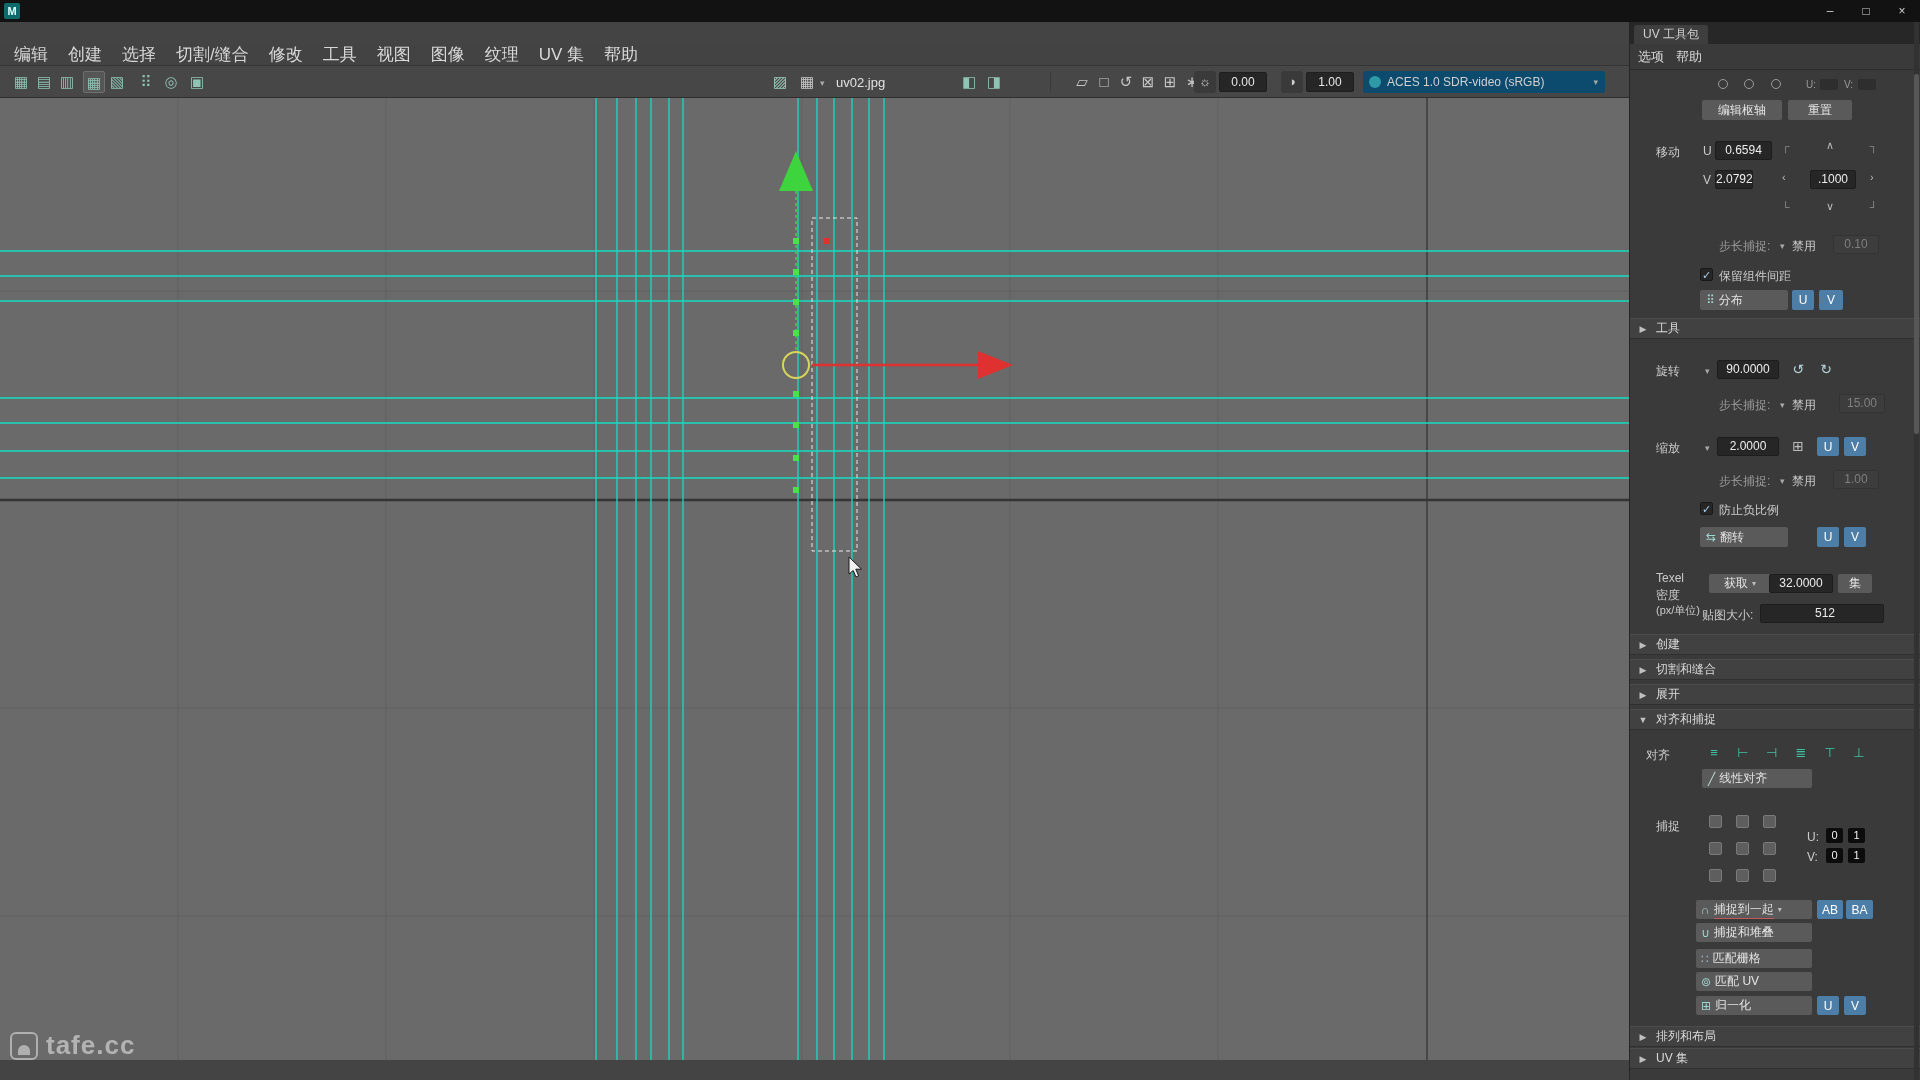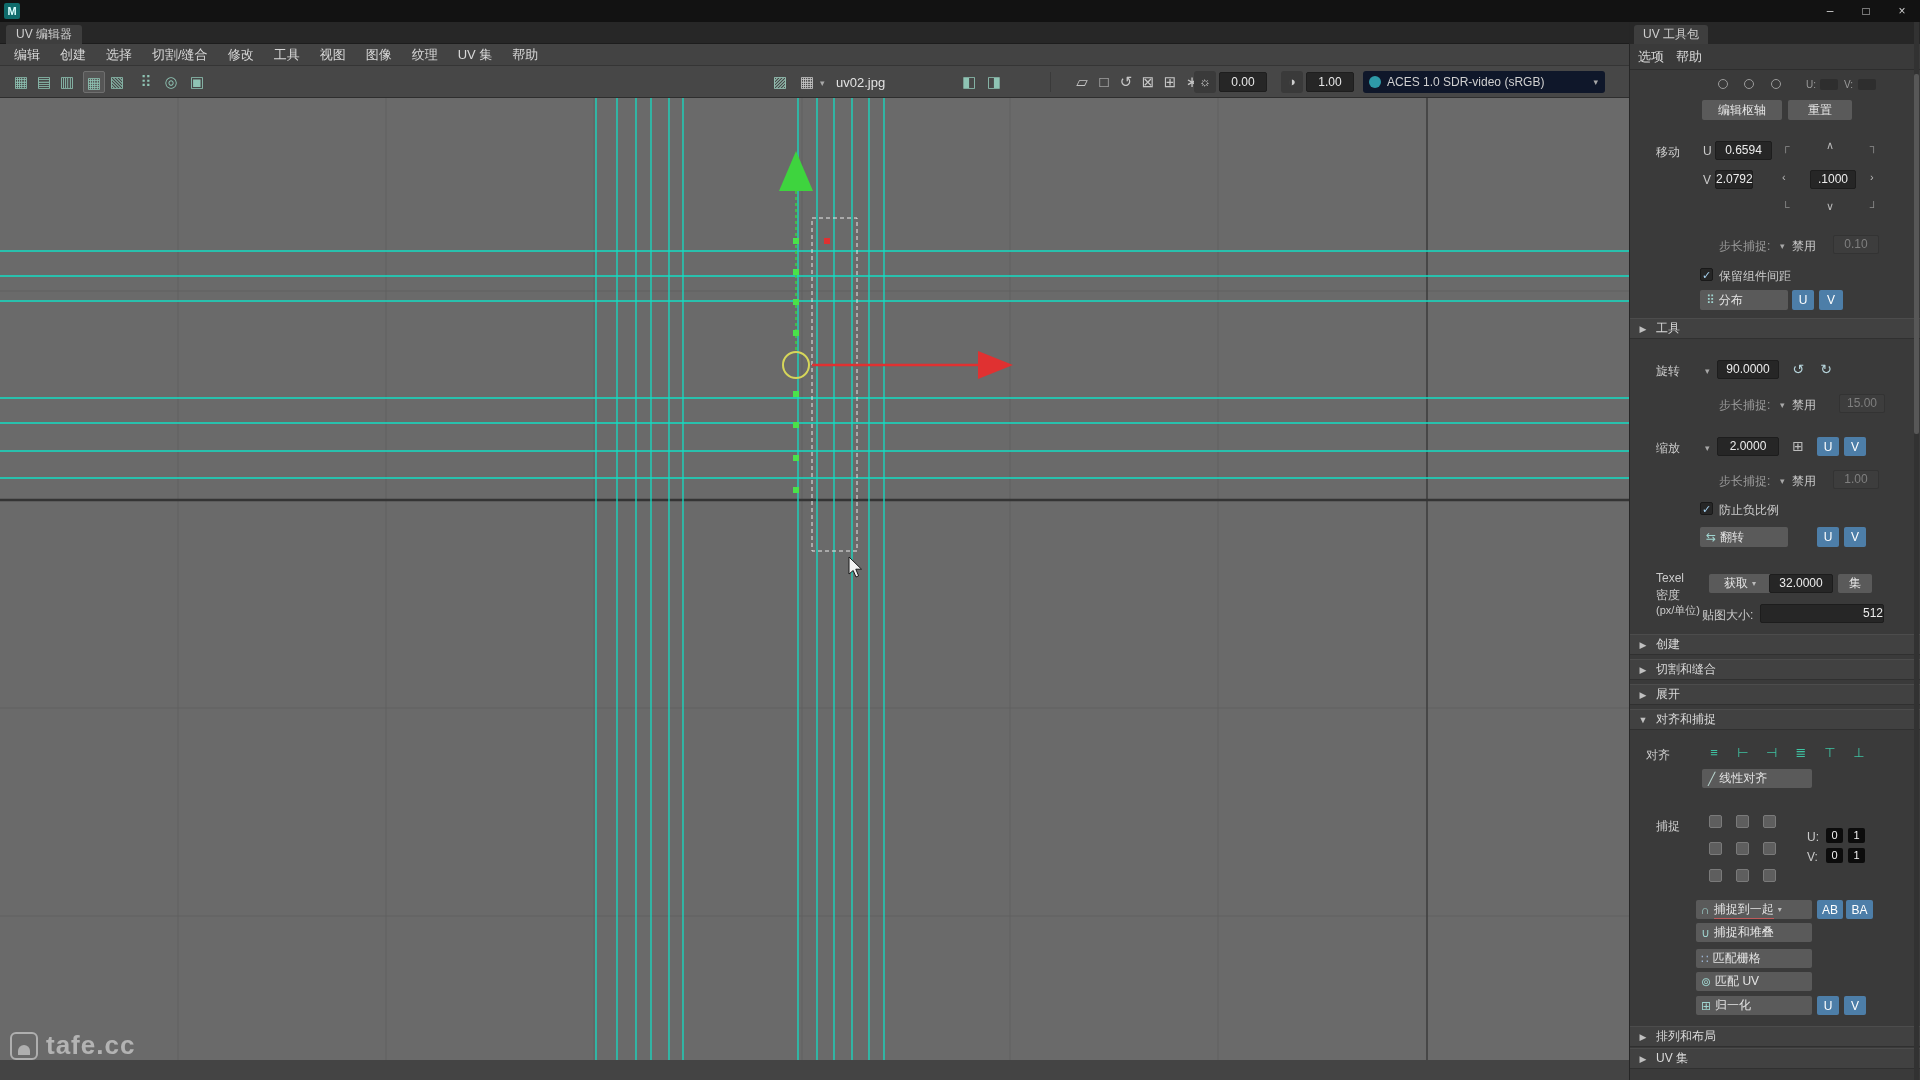--- a/index.html
+++ b/index.html
@@ -9,21 +9,21 @@
 
 .titlebar{position:absolute;left:0;top:0;width:1920px;height:22px;background:#121212;display:flex;align-items:center}
 .mlogo{width:16px;height:16px;margin-left:4px;background:#0f6b6b;color:#dff;font-size:11px;font-weight:bold;text-align:center;line-height:16px;border-radius:2px}
 .winbtns{position:absolute;right:0;top:0;height:22px;display:flex}
 .winbtn{width:36px;height:22px;color:#cfcfcf;font-size:12px;text-align:center;line-height:22px}
 
 .tabbar{position:absolute;left:0;top:22px;width:1629px;height:22px;background:#272727;border-bottom:1px solid #1d1d1d}
 .tab{position:absolute;left:6px;top:3px;height:19px;padding:0 10px;background:#3e3e3e;color:#cfcfcf;font-size:12px;line-height:19px;border-radius:3px 3px 0 0}
 
 .menubar{position:absolute;left:0;top:44px;width:1629px;height:22px;background:#434343;display:flex;align-items:center;padding-left:4px;border-bottom:1px solid #353535}
-.mi{padding:0 10px;font-size:13px;color:#d8d8d8;line-height:22px;white-space:nowrap}
+.mi{padding:0 10px;font-size:17px;color:#d8d8d8;line-height:22px;white-space:nowrap}
 
 .toolbar{position:absolute;left:0;top:66px;width:1629px;height:32px;background:#474747;border-bottom:1px solid #2e2e2e}
 .tbi{position:absolute;top:5px;width:22px;height:22px;color:#8fc4b4;font-size:15px;text-align:center;line-height:22px}
 .tbi.sel{background:#565656;border:1px solid #6f6f6f;border-radius:2px}
 .tsep{position:absolute;top:6px;width:1px;height:20px;background:#3a3a3a}
 .tfld{position:absolute;top:6px;height:20px;background:#262626;border:1px solid #1e1e1e;border-radius:2px;color:#e8e8e8;font-size:12px;line-height:18px;text-align:center}
 .ticon{position:absolute;top:5px;width:22px;height:22px;background:#3a3a3a;border-radius:3px;color:#cfcfcf;font-size:13px;text-align:center;line-height:22px}
 
 .canvas{position:absolute;left:0;top:98px;width:1629px;height:962px;background:#6a6a6a}
 
@@ -33,21 +33,21 @@
 
 .toolkit{position:absolute;left:1629px;top:22px;width:291px;height:1058px;background:#3a3a3a;border-left:1px solid #262626}
 .tk-tab{position:absolute;left:4px;top:3px;height:19px;padding:0 9px;background:#3e3e3e;color:#cfcfcf;font-size:12px;line-height:19px;border-radius:3px 3px 0 0}
 .tk-tabstrip{position:absolute;left:0;top:0;width:291px;height:22px;background:#272727}
 .tkmenu{position:absolute;top:26px;font-size:13px;color:#d8d8d8}
 .sep{position:absolute;left:0;width:291px;height:1px;background:#2d2d2d}
 .lbl{position:absolute;font-size:12px;color:#cbcbcb;white-space:nowrap}
 .dimlbl{color:#9a9a9a}
 .fld{position:absolute;height:19px;background:#262626;border:1px solid #1d1d1d;border-radius:2px;color:#ededed;font-size:12px;line-height:17px;text-align:center}
 .fld.dim{background:#3d3d3d;border-color:#333;color:#7f7f7f}
-.fld.lft{text-align:right;padding-left:6px}
+.fld.lft{text-align:center;padding-left:6px}
 .btn{position:absolute;height:20px;background:#5a5a5a;border-radius:2px;color:#e4e4e4;font-size:12px;display:flex;align-items:center;justify-content:center;gap:4px;white-space:nowrap}
 .btn.blue{background:#4d7ea8;color:#fff}
 .bic{font-size:12px;color:#9fd4cf}
 .caret{position:absolute;font-size:9px;color:#a8a8a8}
 .pad{position:absolute;font-size:11px;color:#b9b9b9;text-align:center}
 .chk{position:absolute;width:13px;height:13px;background:#262626;border:1px solid #191919;border-radius:2px;color:#a6d3f2;font-size:11px;line-height:12px;text-align:center}
 .sg{position:absolute;width:13px;height:13px;background:#5e5e5e;border:1px solid #7a7a7a;border-radius:2px}
 .nb{position:absolute;width:17px;height:15px;background:#0c0c0c;color:#f2f2f2;font-size:11px;line-height:15px;text-align:center;border-radius:2px}
 .radio{position:absolute;width:10px;height:10px;border:1px solid #9b9b9b;border-radius:50%}
 .hdr{position:absolute;left:0;width:291px;height:21px;background:#414141;border-top:1px solid #4c4c4c;border-bottom:1px solid #303030;display:flex;align-items:center;color:#dadada;font-size:12px}
@@ -69,23 +69,20 @@
 
   <div class="titlebar">
     <div class="mlogo">M</div>
     <div class="winbtns">
       <div class="winbtn">–</div>
       <div class="winbtn">□</div>
       <div class="winbtn">×</div>
     </div>
   </div>
 
-  <div class="tabbar">
-    <div class="tab">UV 编辑器</div>
-  </div>
 
   <div class="menubar">
     <span class="mi">编辑</span>
     <span class="mi">创建</span>
     <span class="mi">选择</span>
     <span class="mi">切割/缝合</span>
     <span class="mi">修改</span>
     <span class="mi">工具</span>
     <span class="mi">视图</span>
     <span class="mi">图像</span>
@@ -117,21 +114,21 @@
     <span class="tbi" style="left:1115px;color:#c5c5c5">↺</span>
     <span class="tbi" style="left:1137px;color:#c5c5c5">⊠</span>
     <span class="tbi" style="left:1159px;color:#c5c5c5">⊞</span>
     <span class="tbi" style="left:1181px;color:#c5c5c5">∗</span>
 
     <span class="ticon" style="left:1194px">☼</span>
     <div class="tfld" style="left:1219px;width:48px">0.00</div>
     <span class="ticon" style="left:1281px">◑</span>
     <div class="tfld" style="left:1306px;width:48px">1.00</div>
 
-    <div class="abs" style="left:1363px;top:5px;width:242px;height:22px;background:#0f172a;border-radius:3px;display:flex;align-items:center">
+    <div class="abs" style="left:1363px;top:5px;width:242px;height:22px;background:#0c4a6e;border-radius:3px;display:flex;align-items:center">
       <span style="width:12px;height:12px;border-radius:50%;background:#2e9aa8;margin:0 6px 0 6px"></span>
       <span style="font-size:12px;color:#d0d0d0;flex:1">ACES 1.0 SDR-video (sRGB)</span>
       <span style="font-size:9px;color:#a8a8a8;margin-right:7px">▾</span>
     </div>
   </div>
 
   <div class="canvas">
     <svg width="1629" height="962" viewBox="0 0 1629 962">
       <rect width="1629" height="962" fill="#6a6a6a"></rect>
 

